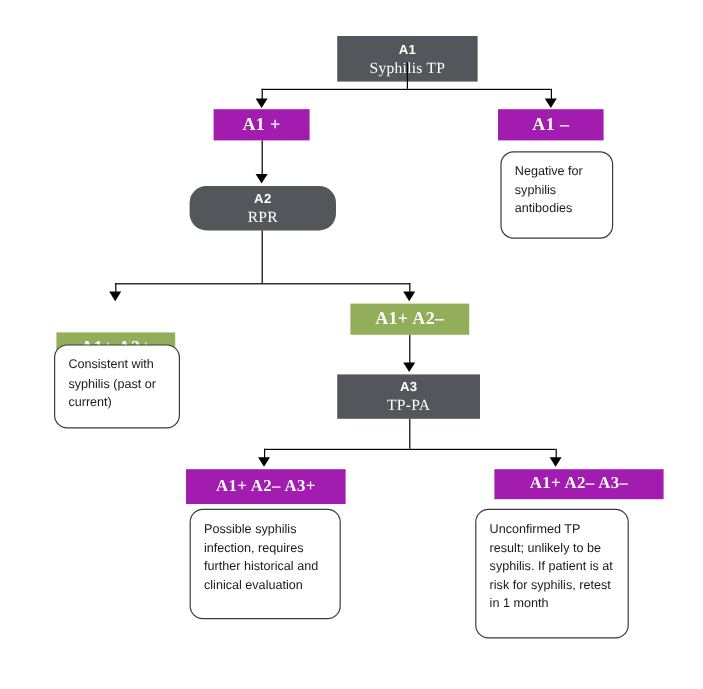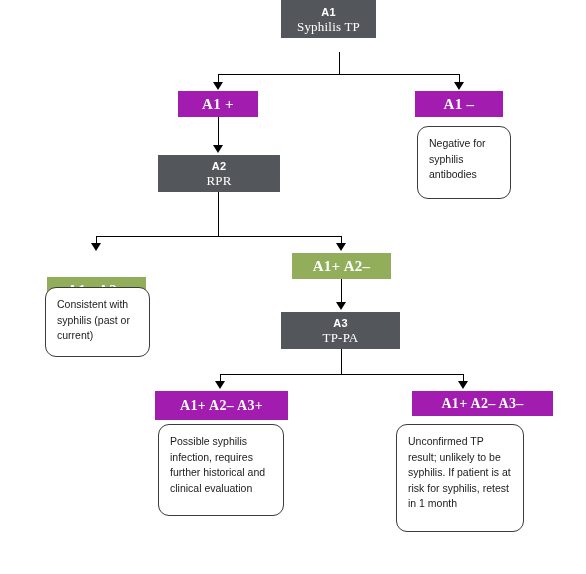--- a/index.html
+++ b/index.html
@@ -91,21 +91,21 @@
     border-left: 5px solid transparent;
     border-right: 5px solid transparent;
     border-top: 8px solid #000000;
   }
 </style>
 </head>
 <body>
 
 <div id="canvas">
 
-  <div class="node gray" style="left:281px; top:0; width:95px; height:38px;">
+  <div class="node gray" style="left:281px; top:30px; width:117px; height:38px;">
     <span class="code">A1</span>
     <span class="assay">Syphilis TP</span>
   </div>
 
   <div class="vline" style="left:339px; top:52px;  height:22px;"></div>
   <div class="hline" style="left:218px; top:74px;  width:241px;"></div>
   <div class="vline" style="left:218px; top:74px;  height:10px;"></div>
   <div class="arrow" style="left:213px; top:82px;"></div>
   <div class="vline" style="left:459px; top:74px;  height:10px;"></div>
   <div class="arrow" style="left:454px; top:82px;"></div>
@@ -118,21 +118,21 @@
     <span class="result-label">A1 –</span>
   </div>
 
   <div class="note" style="left:417px; top:126px; width:94px; height:73px;">
     <span>Negative for syphilis antibodies</span>
   </div>
 
   <div class="vline" style="left:218px; top:117px; height:30px;"></div>
   <div class="arrow" style="left:213px; top:145px;"></div>
 
-  <div class="node gray" style="left:158px; top:155px; width:122px; height:37px;">
+  <div class="node gray" style="left:158px; top:155px; width:122px; height:37px;border-radius:14px;">
     <span class="code">A2</span>
     <span class="assay">RPR</span>
   </div>
 
   <div class="vline" style="left:218px; top:192px; height:44px;"></div>
   <div class="hline" style="left:96px;  top:236px; width:246px;"></div>
   <div class="vline" style="left:96px;  top:236px; height:9px;"></div>
   <div class="arrow" style="left:91px;  top:243px;"></div>
   <div class="vline" style="left:341px; top:236px; height:9px;"></div>
   <div class="arrow" style="left:336px; top:243px;"></div>

